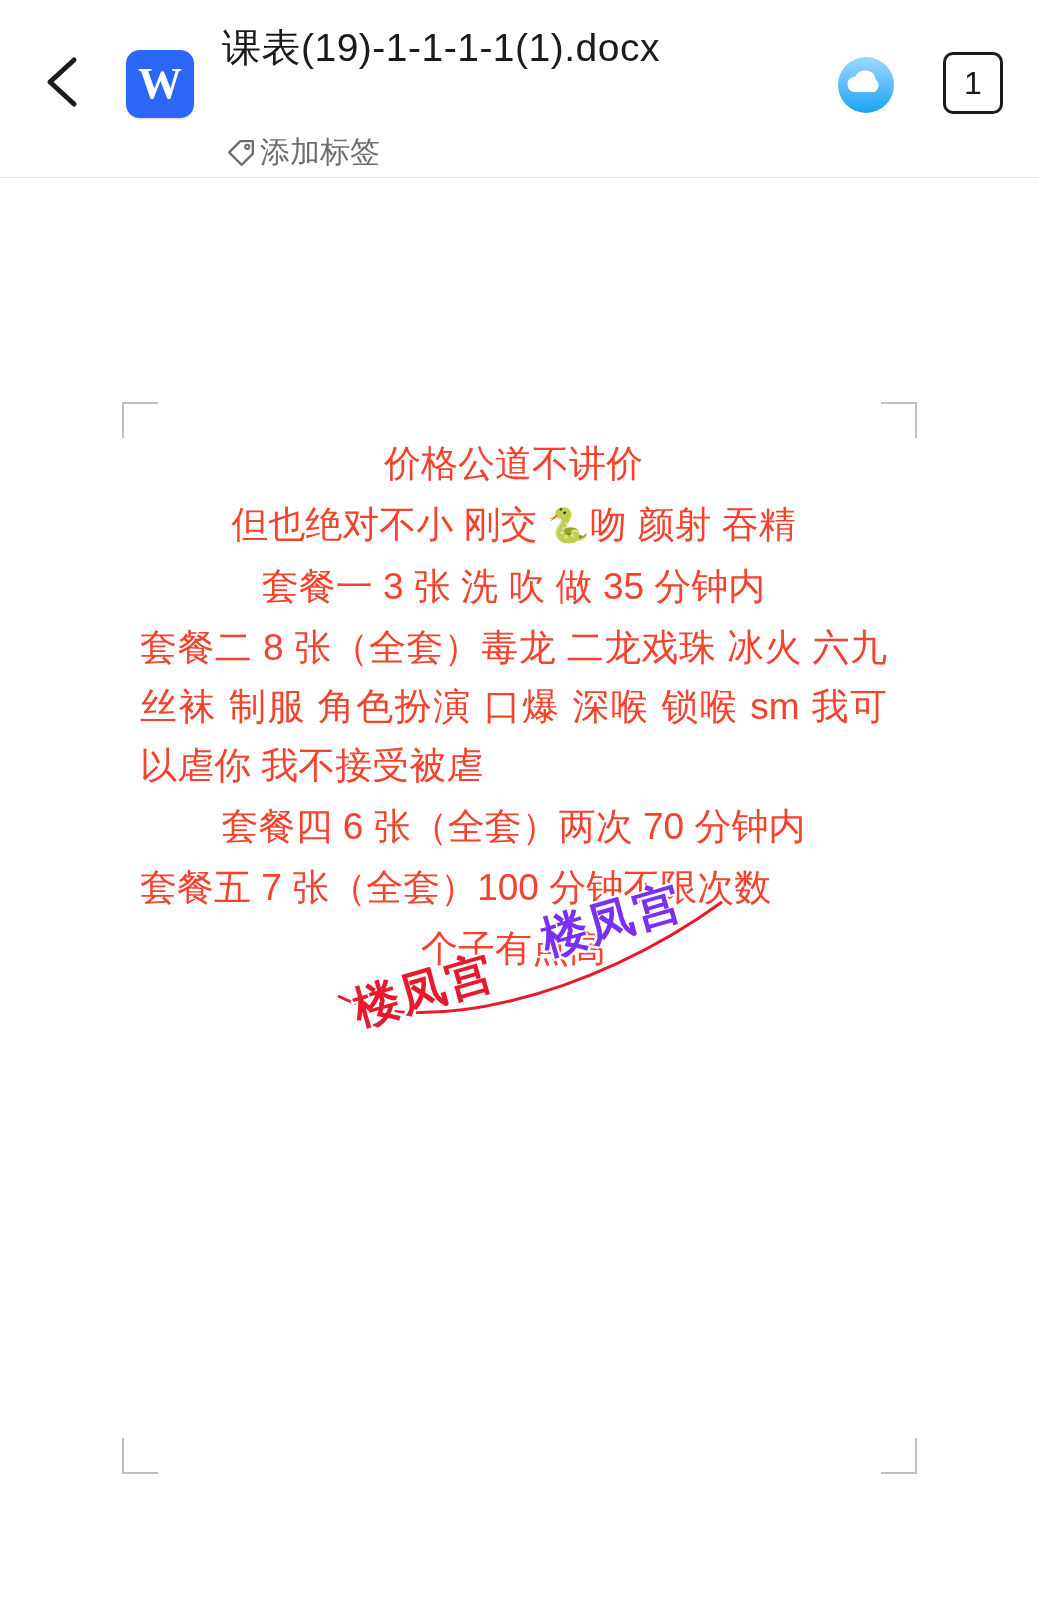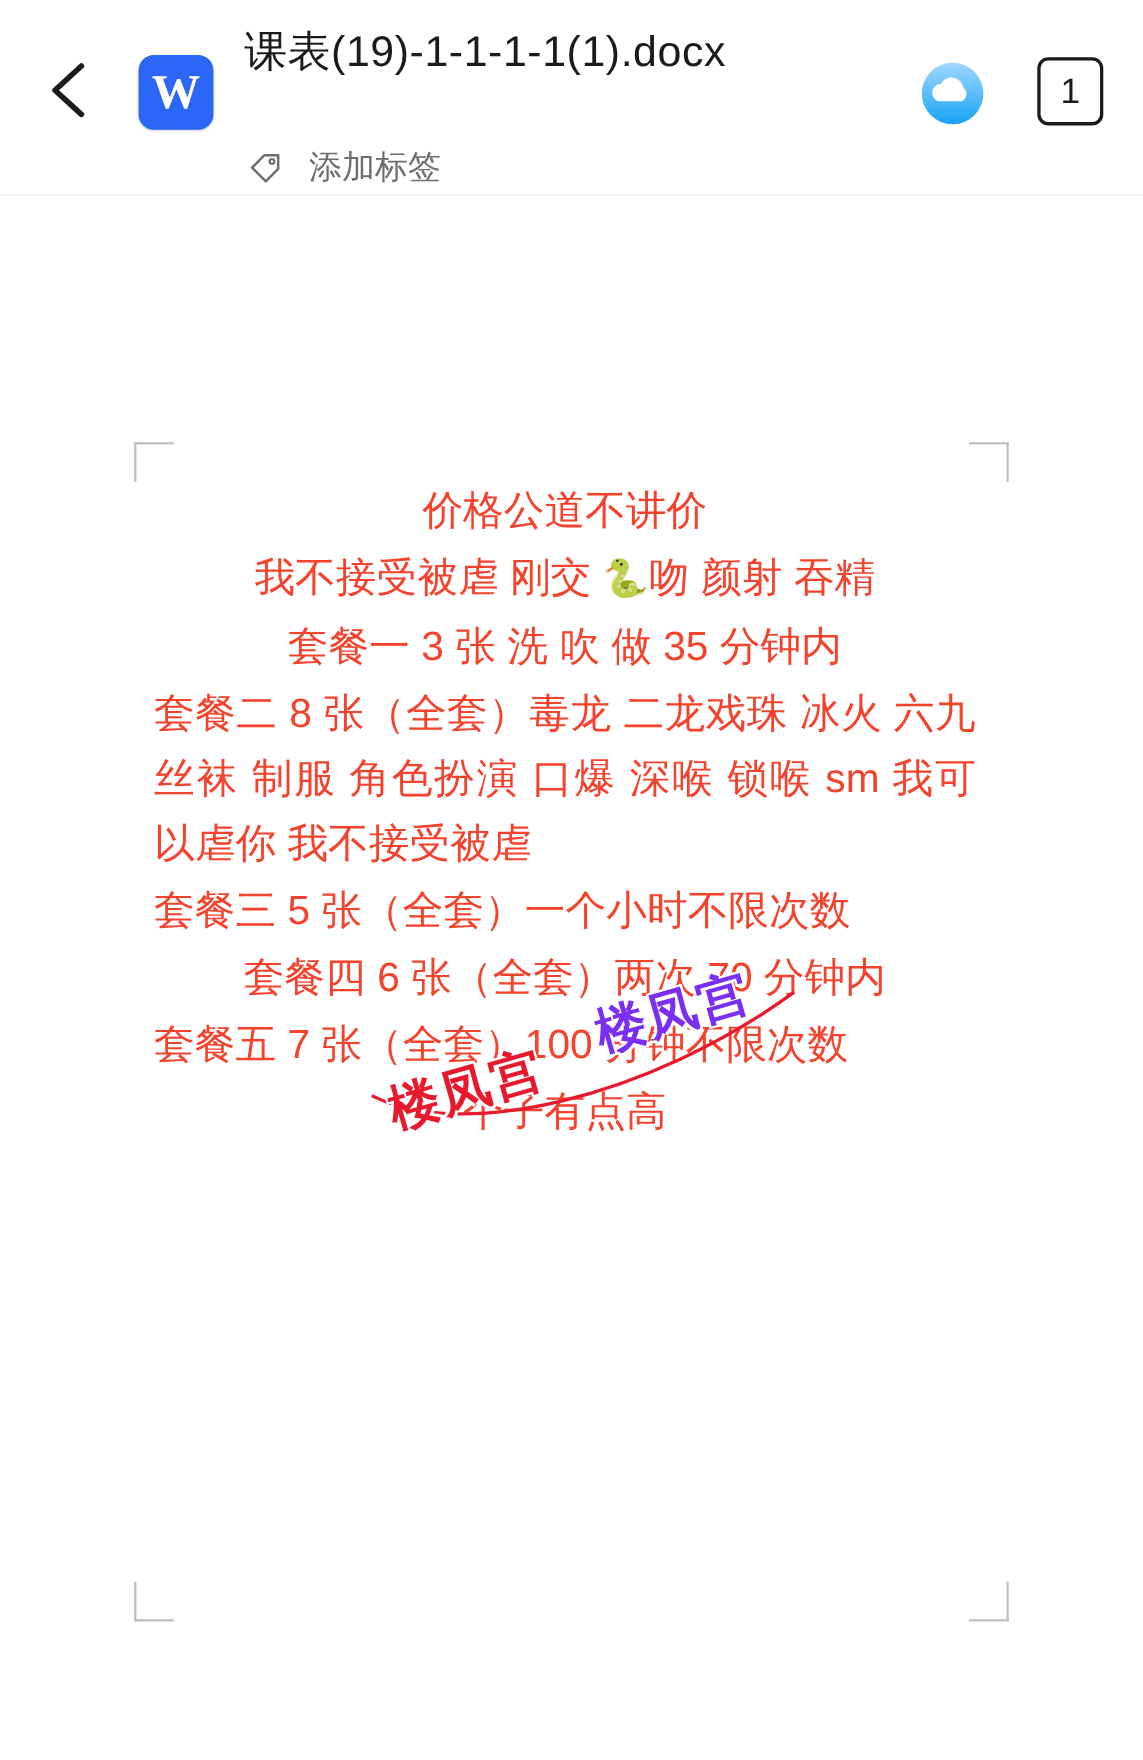--- a/index.html
+++ b/index.html
@@ -67,21 +67,21 @@
     line-height: 52px;
     letter-spacing: .5px;
     word-break: break-all;
   }
   .tag-row {
     position: absolute;
     left: 226px;
     top: 132px;
     display: flex;
     align-items: center;
-    gap: 25px;
+    gap: 4px;
     cursor: pointer;
   }
   .tag-icon { width: 30px; height: 30px; display: block; }
   .tag-label {
     font-size: 30px;
     color: #6e6e6e;
   }
 
   .cloud-btn {
     position: absolute;
@@ -244,28 +244,27 @@
 
   <div class="crop-mark cm-tl"></div>
   <div class="crop-mark cm-tr"></div>
   <div class="crop-mark cm-bl"></div>
   <div class="crop-mark cm-br"></div>
 
   <div class="content">
 
     <p class="ctr">价格公道不讲价</p>
 
-    <p class="ctr"><span>我不接受被虐 刚交 </span><span class="snake emoji">🐍</span><span>吻 颜射 吞精</span></p>
+    <p class="ctr"><span>但也绝对不小 刚交 </span><span class="snake emoji">🐍</span><span>吻 颜射 吞精</span></p>
 
 
     <p class="ctr">套餐一 3 张 洗 吹 做 35 分钟内</p>
 
     <p class="just">套餐二 8 张（全套）毒龙 二龙戏珠 冰火 六九 丝袜 制服 角色扮演 口爆 深喉 锁喉 sm 我可以虐你 我不接受被虐</p>
 
-    <p class="just">套餐三 5 张（全套）一个小时不限次数</p>
 
     <p class="ctr">套餐四 6 张（全套）两次 70 分钟内</p>
 
     <p class="just">套餐五 7 张（全套）100 分钟不限次数</p>
 
 
     <p class="ctr">个子有点高</p>
 
   </div>
 

